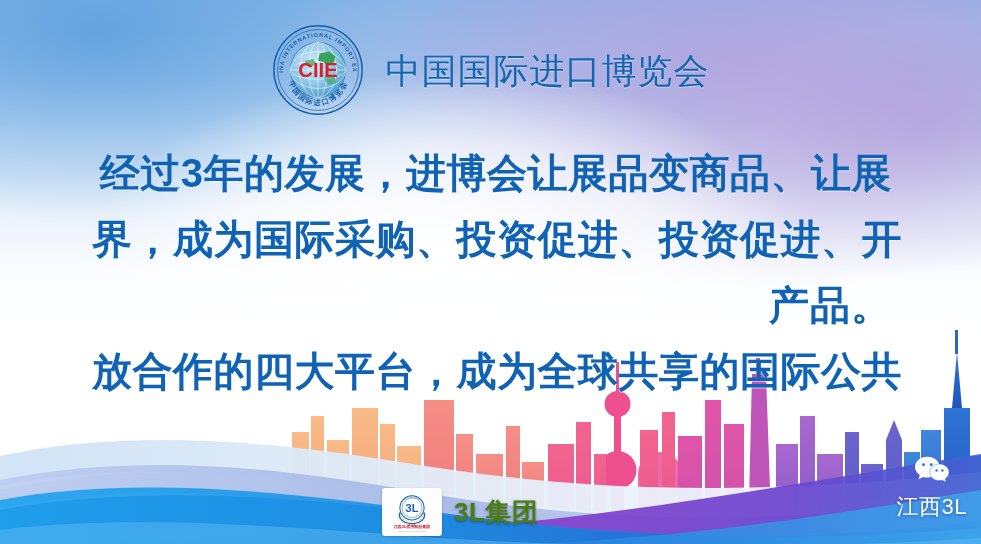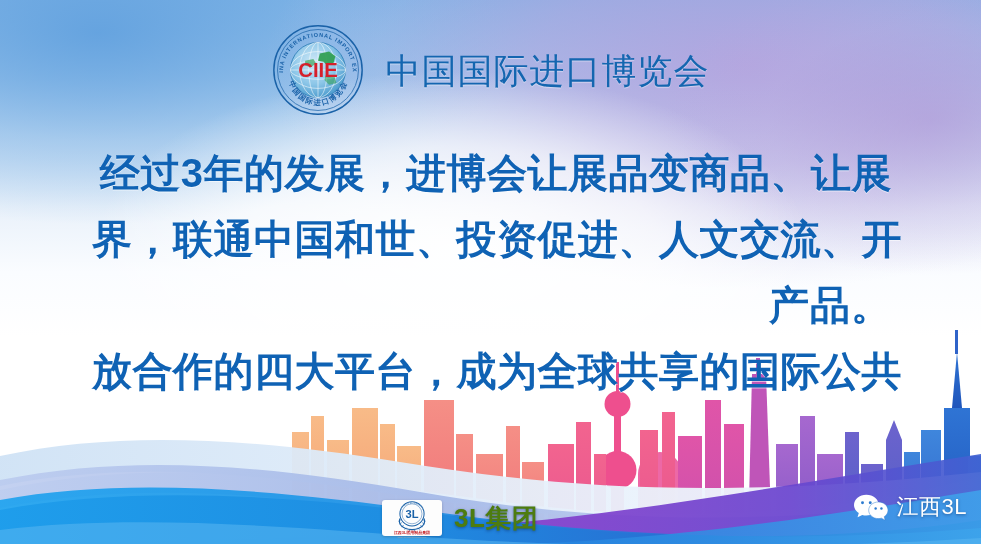--- a/index.html
+++ b/index.html
@@ -89,32 +89,32 @@
     text-shadow:0 1px 0 rgba(255,255,255,.55);
   }
   .copy-line.last{letter-spacing:1px;}
 
   
   #footer-brand{
     position:absolute;left:382px;bottom:8px;
     display:flex;align-items:center;gap:12px;
   }
   #brand-card{
-    width:60px;height:36px;background:#fdfdfd;border-radius:3px;
+    width:60px;height:48px;background:#fdfdfd;border-radius:3px;
     display:flex;align-items:center;justify-content:center;
     box-shadow:0 1px 3px rgba(0,0,0,.20);
     flex:0 0 auto;
   }
   #brand-name{
     color:#4d7c0f;font-size:26px;font-weight:bold;letter-spacing:.5px;
     text-shadow:0 1px 3px rgba(12,40,95,.55);white-space:nowrap;
   }
   #footer-wechat{
     position:absolute;right:14px;bottom:22px;
-    display:flex;align-items:center;gap:9px;
+    display:flex;align-items:center;gap:9px;flex-direction:column;
   }
   #wechat-icon{width:34px;height:28px;flex:0 0 auto;}
   #wechat-name{
     color:#ffffff;font-size:22px;letter-spacing:.5px;
     text-shadow:0 1px 3px rgba(12,40,95,.50);white-space:nowrap;
   }
 </style>
 </head>
 <body>
 
@@ -316,21 +316,21 @@
       <text font-family="'Liberation Sans',sans-serif" font-size="8" font-weight="bold" fill="#1a62a8" letter-spacing="1.6">
         <textPath href="#arcBot" startOffset="50%" text-anchor="middle">中国国际进口博览会</textPath>
       </text>
     </svg>
 
     <div id="header-title">中国国际进口博览会</div>
   </div>
 
   <div id="body-copy">
     <div class="copy-line">经过3年的发展，进博会让展品变商品、让展</div>
-    <div class="copy-line">界，联通中国和世、投资促进、人文交流、开</div>
+    <div class="copy-line">界，成为国际采购、投资促进、投资促进、开</div>
     <div class="copy-line last">产品。</div>
     <div class="copy-line">放合作的四大平台，成为全球共享的国际公共</div>
   </div>
 
   <div id="footer-brand">
     <div id="brand-card">
       <svg viewBox="0 0 120 86" width="56" height="40">
         <circle cx="60" cy="34" r="26" fill="none" stroke="#1a62a8" stroke-width="2.2"></circle>
         <circle cx="60" cy="34" r="21.5" fill="none" stroke="#1a62a8" stroke-width="1"></circle>
         <text x="60" y="43" text-anchor="middle" font-family="'Liberation Sans',sans-serif" font-size="24" font-weight="bold" fill="#1a62a8">3L</text>

